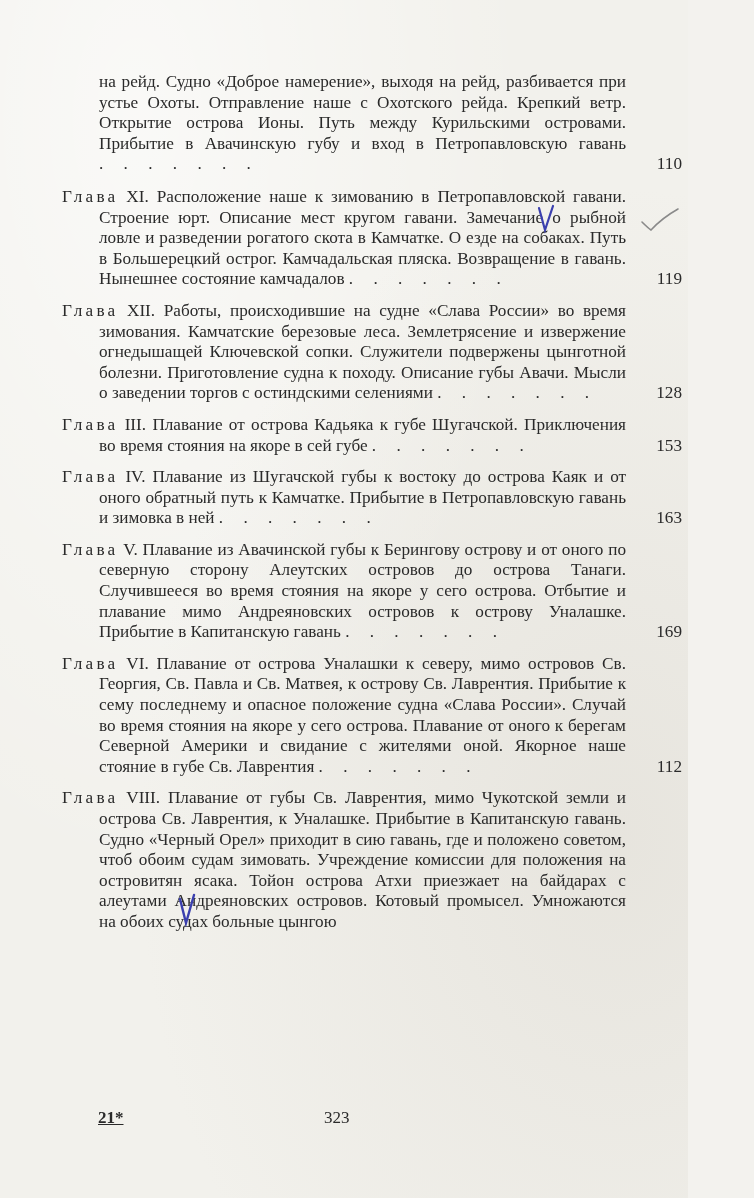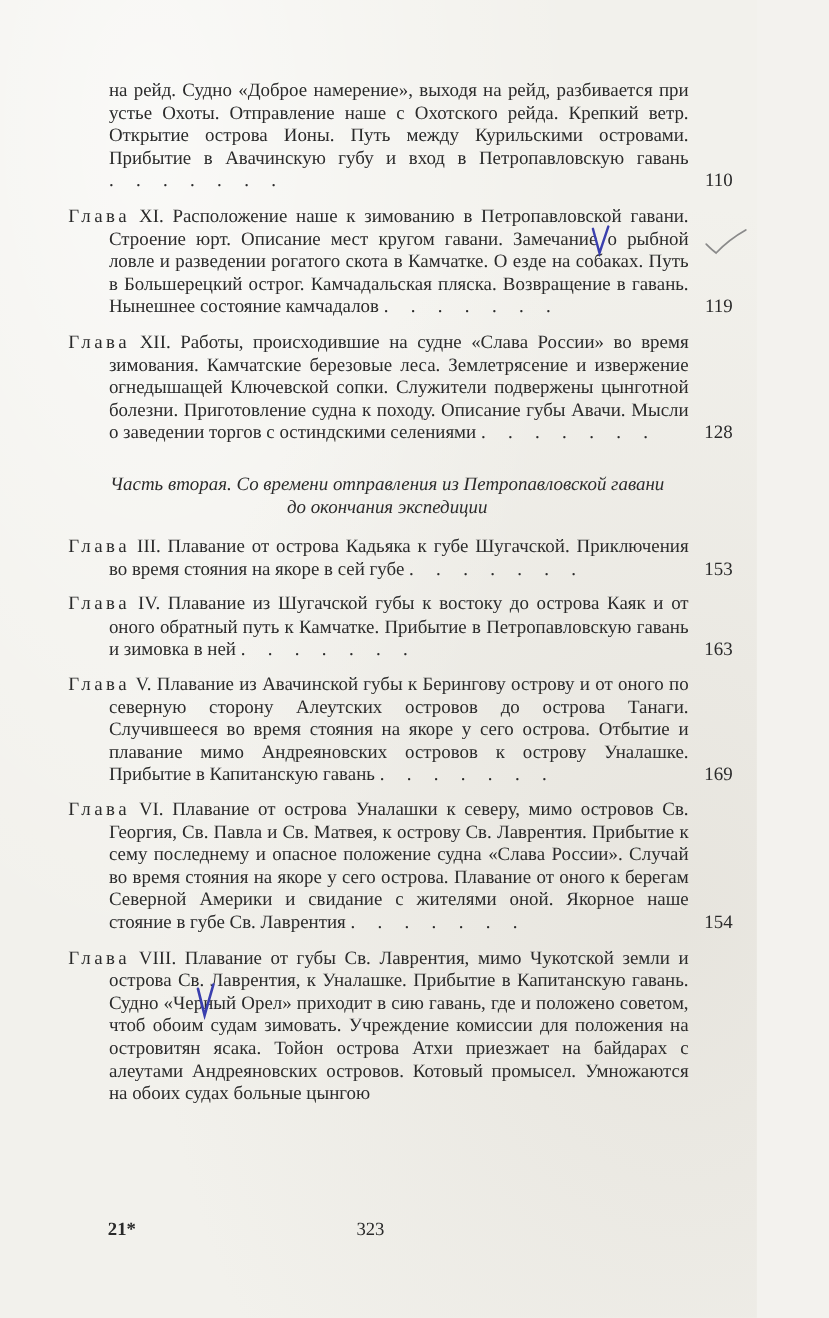--- a/index.html
+++ b/index.html
@@ -26,33 +26,33 @@
     padding-left: 37px;
     padding-right: 56px;
     text-indent: -37px;
     text-align: justify;
     margin-bottom: 11px;
   }
   .entry.cont { padding-left: 37px; text-indent: 0; margin-bottom: 12px; }
   .lbl { letter-spacing: 3.2px; }
   .dots { letter-spacing: 8px; white-space: nowrap; }
   .pg {
-    position: absolute; right: 16px; bottom: 0;
+    position: absolute; right: 0; bottom: 0;
     width: 50px; text-align: right;
   }
   .part {
     font-style: italic; text-align: center;
     padding: 0 40px 0 0;
     margin: 26px 0 16px 0;
   }
   .footer {
     position: absolute; top: 1108px; left: 0; width: 754px;
     font-size: 17px;
   }
-  .sig { position: absolute; left: 98px; font-weight: bold; }
+  .sig { position: absolute; left: 98px; font-weight: bold; text-decoration: underline; }
   .folio { position: absolute; left: 324px; }
   .pen {
     position: absolute; pointer-events: none;
   }
 </style>
 </head>
 <body>
 
 <div class="page">
 
@@ -73,24 +73,20 @@
     </div>
 
     <div class="entry">
       <span class="lbl">Глава</span>
       <span>XII.</span>
       <span>Работы, происходившие на судне «Слава России» во время зимования. Камчатские березовые леса. Землетрясение и извержение огнедышащей Ключевской сопки. Служители подвержены цынготной болезни. Приготовление судна к походу. Описание губы Авачи. Мысли о заведении торгов с остиндскими селениями</span>
       <span class="dots">. . . . . . .</span>
       <span class="pg">128</span>
     </div>
 
-    <div class="part">
-      <div>Часть вторая. Со времени отправления из Петропавловской гавани</div>
-      <div>до окончания экспедиции</div>
-    </div>
 
 
 
     <div class="entry">
       <span class="lbl">Глава</span>
       <span>III.</span>
       <span>Плавание от острова Кадьяка к губе Шугачской. Приключения во время стояния на якоре в сей губе</span>
       <span class="dots">. . . . . . .</span>
       <span class="pg">153</span>
     </div>
@@ -109,21 +105,21 @@
       <span>Плавание из Авачинской губы к Берингову острову и от оного по северную сторону Алеутских островов до острова Танаги. Случившееся во время стояния на якоре у сего острова. Отбытие и плавание мимо Андреяновских островов к острову Уналашке. Прибытие в Капитанскую гавань</span>
       <span class="dots">. . . . . . .</span>
       <span class="pg">169</span>
     </div>
 
     <div class="entry">
       <span class="lbl">Глава</span>
       <span>VI.</span>
       <span>Плавание от острова Уналашки к северу, мимо островов Св. Георгия, Св. Павла и Св. Матвея, к острову Св. Лаврентия. Прибытие к сему последнему и опасное положение судна «Слава России». Случай во время стояния на якоре у сего острова. Плавание от оного к берегам Северной Америки и свидание с жителями оной. Якорное наше стояние в губе Св. Лаврентия</span>
       <span class="dots">. . . . . . .</span>
-      <span class="pg">154</span>
+      <span class="pg">112</span>
     </div>
 
 
     <div class="entry">
       <span class="lbl">Глава</span>
       <span>VIII.</span>
       <span>Плавание от губы Св. Лаврентия, мимо Чукотской земли и острова Св. Лаврентия, к Уналашке. Прибытие в Капитанскую гавань. Судно «Черный Орел» приходит в сию гавань, где и положено советом, чтоб обоим судам зимовать. Учреждение комиссии для положения на островитян ясака. Тойон острова Атхи приезжает на байдарах с алеутами Андреяновских островов. Котовый промысел. Умножаются на обоих судах больные цынгою</span>
       
       
     </div>

